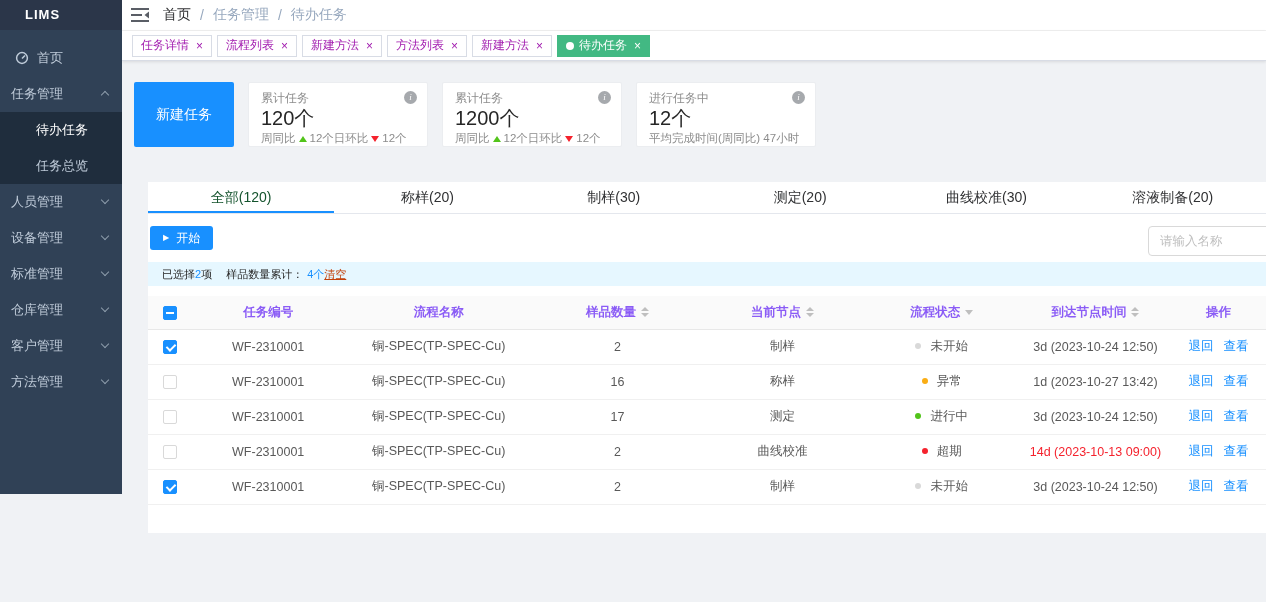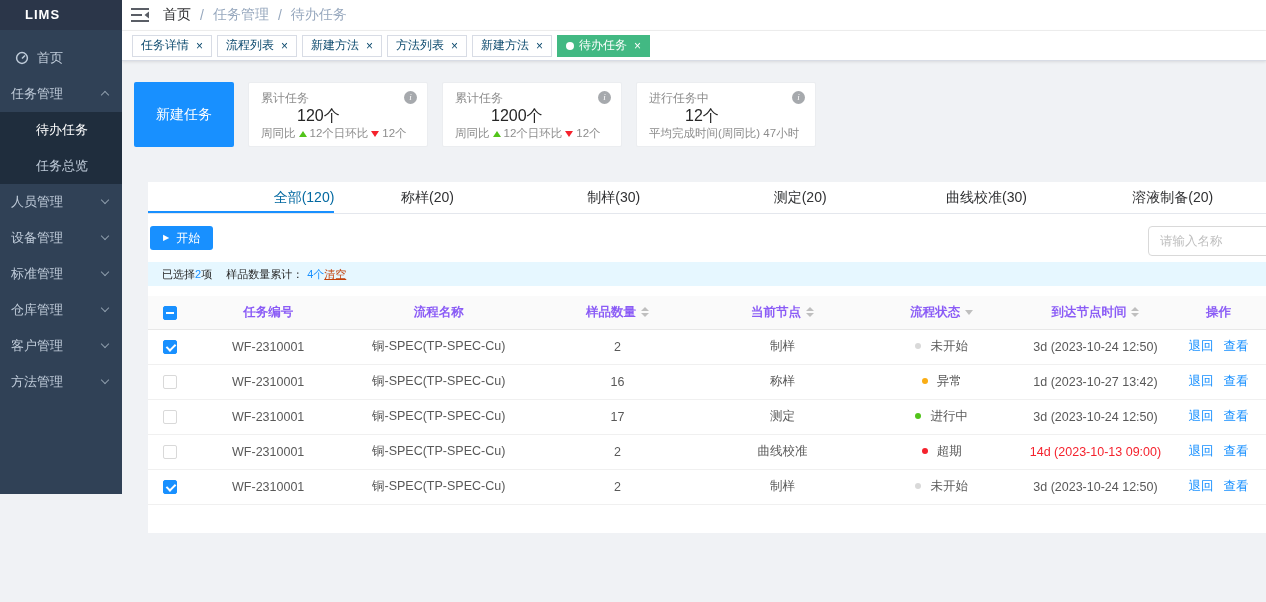--- a/index.html
+++ b/index.html
@@ -22,43 +22,43 @@
   .submenu .menu-item.active .menu-label { color:#ffffff; }
 
   
   .main { margin-left:122px; }
   .topbar { height:31px; background:#fff; display:flex; align-items:center; padding-left:9px; border-bottom:1px solid #f0f0f0; }
   .hamburger { display:inline-flex; margin-right:14px; cursor:pointer; }
   .breadcrumb { font-size:14px; color:#97a8be; display:flex; align-items:center; }
   .crumb-first { color:#303133; }
   .sep { margin:0 9px; color:#97a8be; }
   .tagbar { height:30px; background:#fff; border-bottom:1px solid #d8dce5; box-shadow:0 1px 3px rgba(0,0,0,.10); display:flex; align-items:center; gap:5px; padding-left:10px; position:relative; z-index:5; }
-  .tag { height:22px; display:inline-flex; align-items:center; padding:0 8px; background:#fff; border:1px solid #d8dce5; color:#0c4a6e; font-size:12px; cursor:pointer; }
+  .tag { height:22px; display:inline-flex; align-items:center; padding:0 8px; background:#fff; border:1px solid #d8dce5; color:#a21caf; font-size:12px; cursor:pointer; }
   .tag .close { margin-left:7px; font-size:12px; line-height:12px; }
   .tag.active { background:#42b983; border-color:#42b983; color:#fff; }
   .tag.active .dot { width:8px; height:8px; background:#fff; border-radius:50%; margin-right:5px; display:inline-block; }
 
   
   .content { padding:21px 0 0 12px; }
   .cards-row { display:flex; gap:14px; }
   .new-task { width:100px; height:65px; background:#1890ff; color:#fff; border:none; border-radius:2px; font-size:14px; cursor:pointer; font-family:inherit; }
   .stat-card { width:180px; height:65px; background:#fff; border:1px solid #ebedf0; border-radius:2px; padding:7px 12px 0 12px; position:relative; }
   .stat-title { font-size:12px; color:#8c8c8c; }
   .info-icon { position:absolute; right:10px; top:8px; width:13px; height:13px; background:#a6a9ad; color:#fff; border-radius:50%; font-size:9px; text-align:center; line-height:13px; font-style:italic; font-family:"Liberation Serif",serif; }
-  .stat-value { font-size:16px; color:#262626; line-height:1.15;margin-left:36px; }
+  .stat-value { font-size:20px; color:#262626; line-height:1.15; }
   .stat-footer { font-size:11.5px; color:#8c8c8c; margin-top:1px; display:flex; gap:0; align-items:center; white-space:nowrap; }
   .metric { display:inline-flex; align-items:center; gap:3px; }
   .tri-up { width:0; height:0; border-left:4px solid transparent; border-right:4px solid transparent; border-bottom:6px solid #52c41a; display:inline-block; }
   .tri-down { width:0; height:0; border-left:4px solid transparent; border-right:4px solid transparent; border-top:6px solid #f5222d; display:inline-block; }
 
   
   .panel { margin-top:35px; margin-left:14px; background:#fff; padding-bottom:28px; }
   .tabs { display:flex; border-bottom:1px solid #e4e7ed; height:32px; }
   .tab { flex:1; text-align:center; line-height:31px; font-size:14px; color:#303133; cursor:pointer; }
-  .tab.active { color:#0369a1; border-bottom:2px solid #1890ff;text-align:right; }
+  .tab.active { color:#14532d; border-bottom:2px solid #1890ff; }
   .toolbar { position:relative; padding:12px 0 0 2px; height:42px; }
   .start-btn { background:#1890ff; color:#fff; border:none; border-radius:3px; height:24px; padding:0 13px; font-size:12px; display:inline-flex; align-items:center; gap:7px; cursor:pointer; font-family:inherit; }
   .play-icon { font-size:8px; line-height:1; }
   .search { position:absolute; left:1000px; top:12px; width:150px; height:30px; border:1px solid #d9d9d9; border-radius:4px; padding:0 11px; font-size:12.5px; color:#333; outline:none; font-family:inherit; }
   .search::placeholder { color:#bfbfbf; }
   .selection-bar { margin-top:6px; height:24px; background:#e6f7ff; display:flex; align-items:center; font-size:11px; color:#262626; padding-left:14px; }
   .sel-count { color:#1890ff; }
   .sel-gap { width:14px; }
   .sel-total { color:#1890ff; margin-left:4px; }
   .sel-clear { color:#c2410c; cursor:pointer;text-decoration:underline; }

